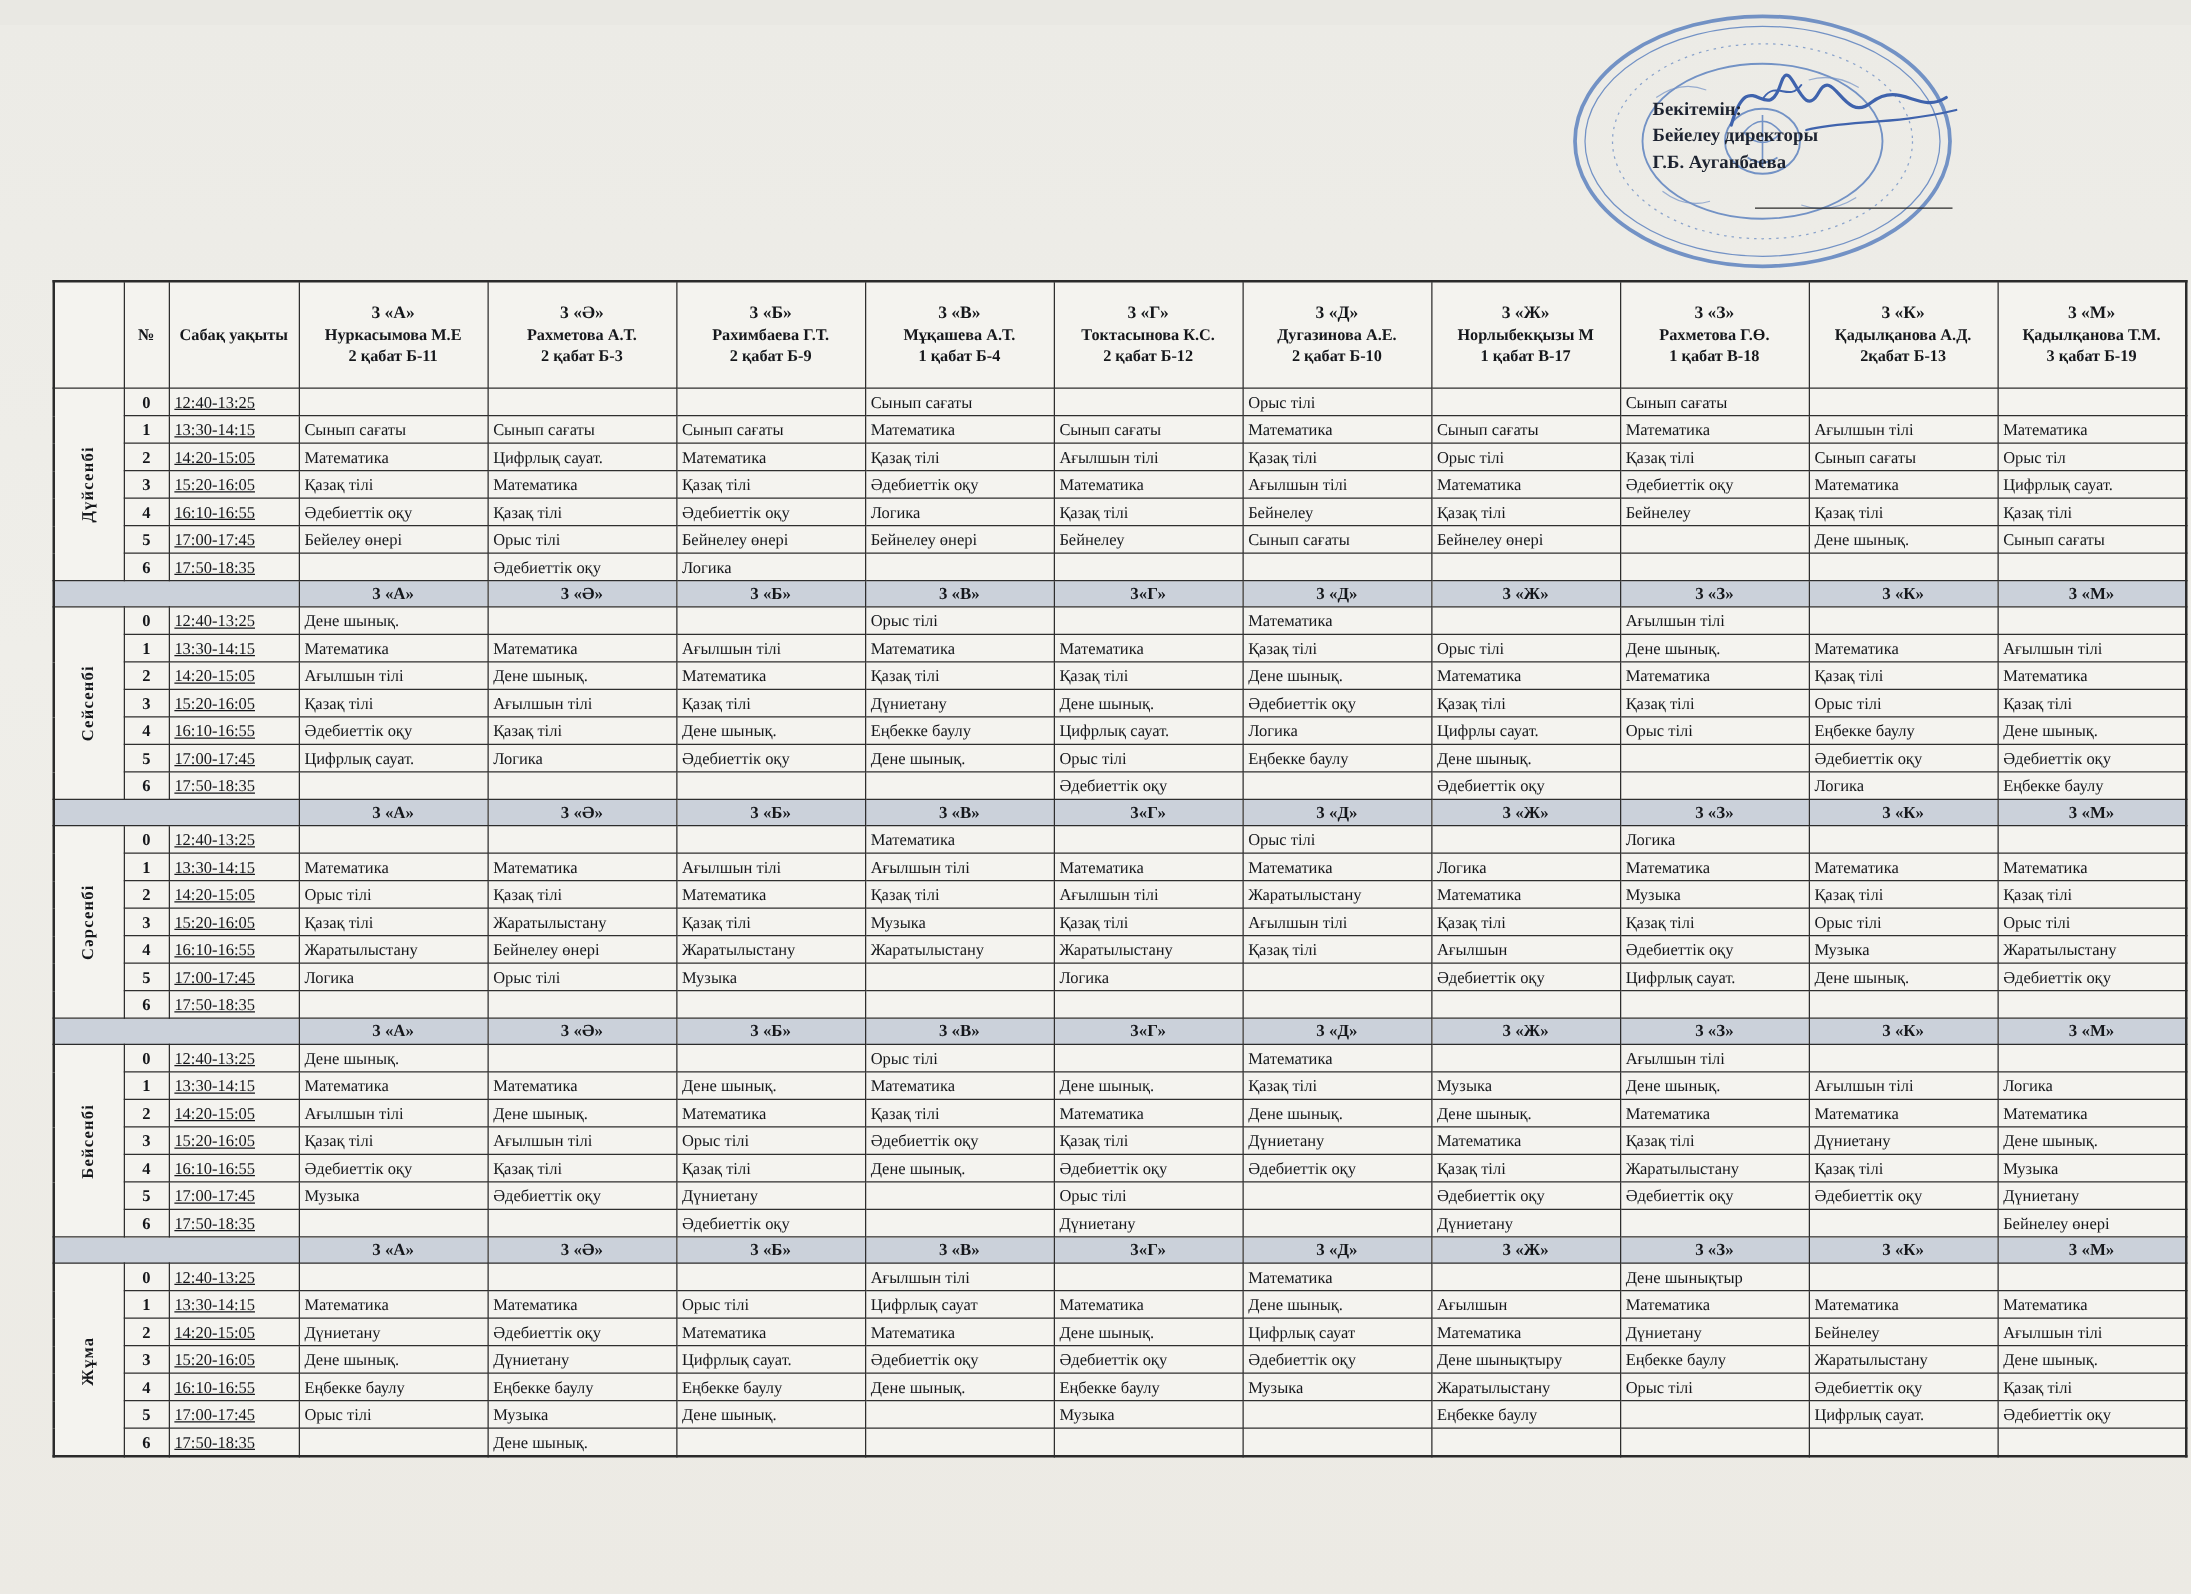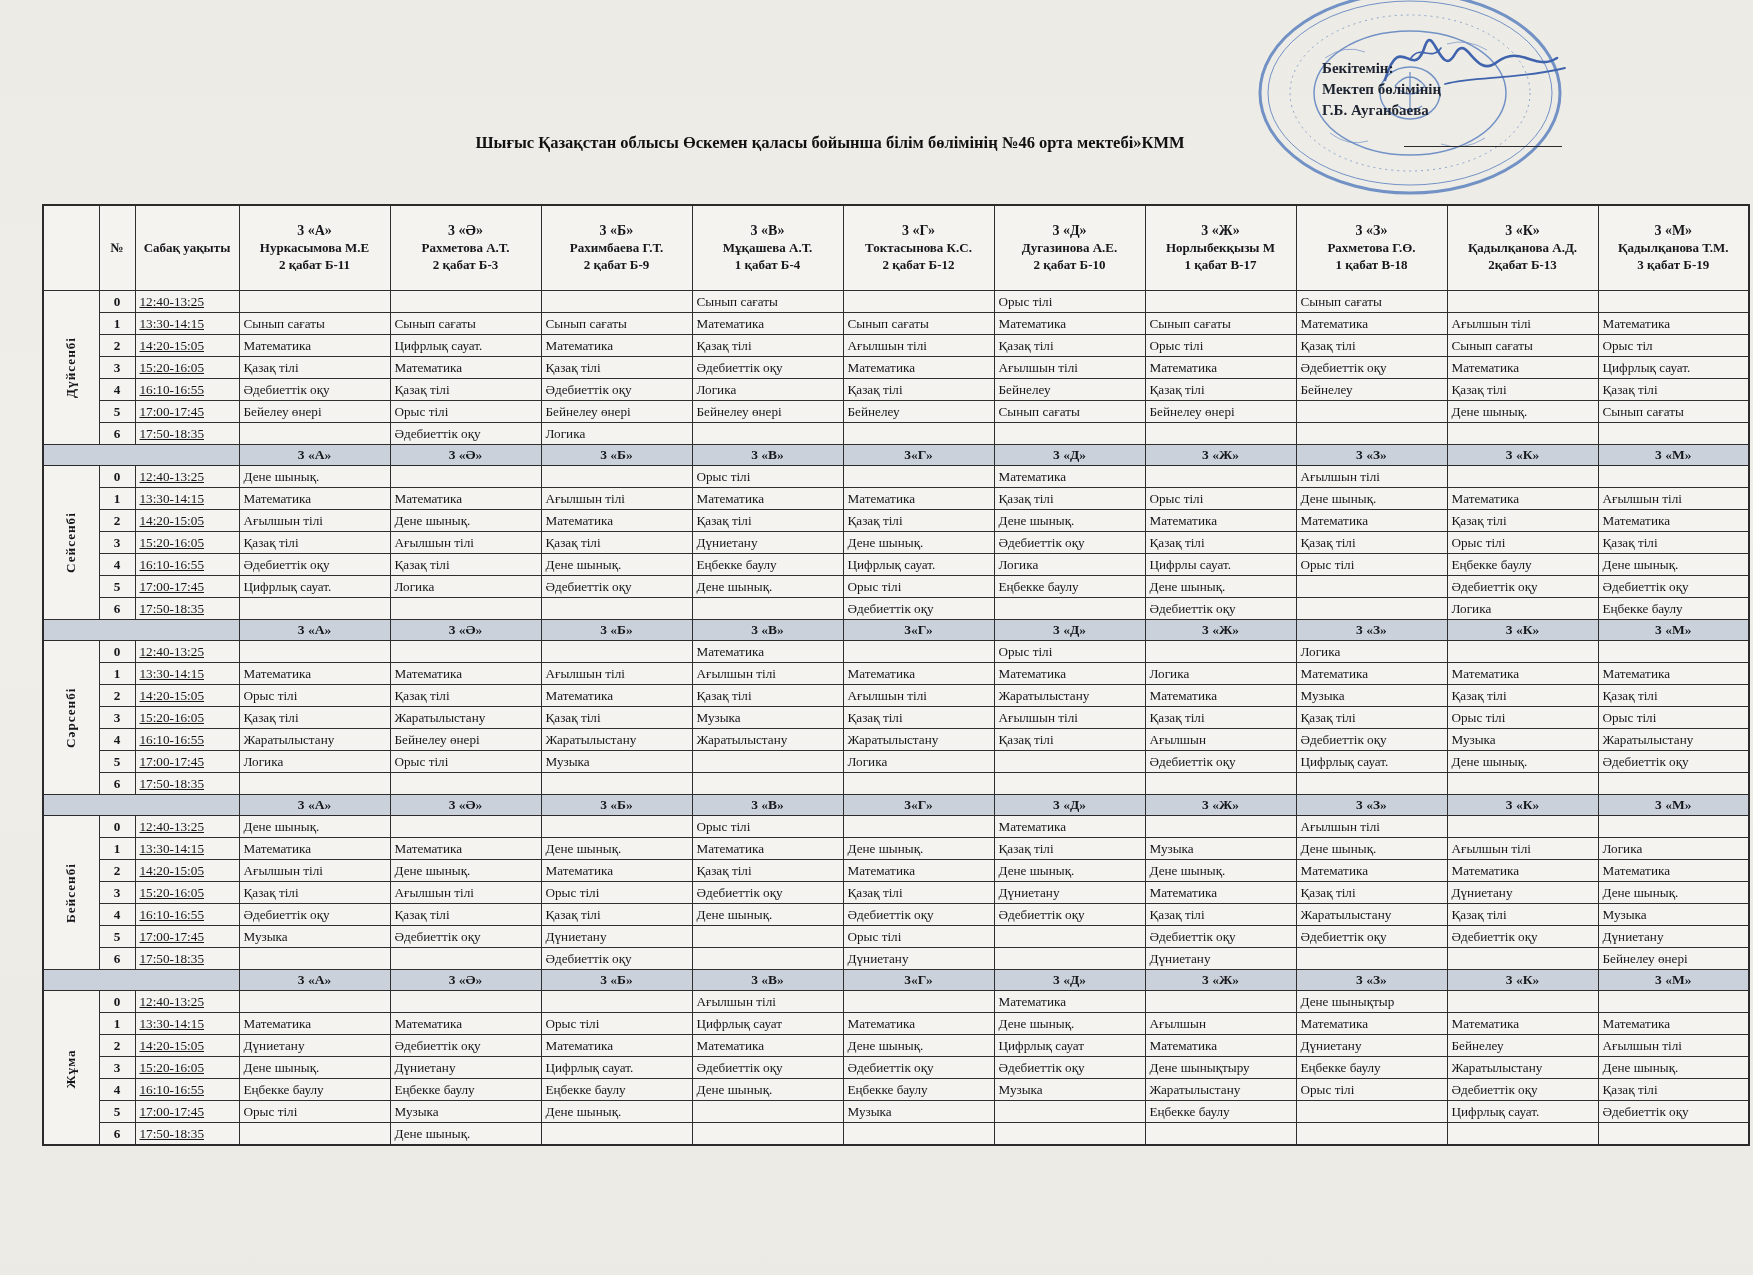--- a/index.html
+++ b/index.html
@@ -6,20 +6,21 @@
   body{
     width:1753px;height:1275px;position:relative;
     background:#e9e8e3;
     font-family:"Liberation Serif","DejaVu Serif",serif;
     color:#15171b;
     overflow:hidden;
   }
   .page{
     position:absolute;inset:0;
     background:linear-gradient(180deg,#ecebe6 0%,#efeee9 40%,#eceae4 100%);
+    margin-top:20px;
   }
   
   .approval{
     position:absolute;left:1322px;top:58px;
     font-weight:bold;font-size:15px;line-height:1.4;color:#1d2330;
     z-index:3;
   }
   .sig-underline{
     position:absolute;left:1404px;top:146px;width:158px;
     border-top:1.6px solid #2a2a2a;z-index:3;
@@ -67,21 +68,21 @@
     border-top:1.5px solid #2b2b2b;border-bottom:1.5px solid #2b2b2b;
   }
 </style>
 </head>
 <body>
 
 <div class="page">
 
   <div class="approval">
     <div>Бекітемін:</div>
-    <div>Мектеп бөлімінің</div>
+    <div>Бейелеу директоры</div>
     <div>Г.Б. Ауганбаева</div>
   </div>
   <div class="sig-underline"></div>
 
   <svg class="stamp-svg" width="340" height="220" viewBox="0 0 340 220">
     <g stroke="#4a74ba" fill="none" opacity="0.75">
       <ellipse cx="175" cy="105" rx="150" ry="100" stroke-width="3"></ellipse>
       <ellipse cx="175" cy="105" rx="142" ry="92" stroke-width="1"></ellipse>
       <ellipse cx="175" cy="105" rx="96" ry="62" stroke-width="1.5"></ellipse>
       <ellipse cx="175" cy="105" rx="120" ry="78" stroke-width="1" stroke-dasharray="2 4" opacity="0.8"></ellipse>
@@ -90,21 +91,20 @@
       <path d="M90,70 q20,-14 40,-6 M250,150 q-22,14 -44,6 M95,145 q18,14 38,8 M252,62 q-20,-12 -40,-6" stroke-width="1" opacity="0.7"></path>
     </g>
     <g stroke="#3f63ad" fill="none" stroke-width="2.6" stroke-linecap="round">
       <path d="M150,92 C165,40 178,96 190,58 C198,34 206,92 220,66 C232,44 240,92 262,74 C286,56 300,84 322,70"></path>
       <path d="M210,96 C240,88 280,92 330,80" stroke-width="1.8"></path>
       <path d="M176,70 C186,56 196,74 206,60" stroke-width="1.6"></path>
     </g>
   </svg>
 
   <div class="title">
-    <div>Шығыс Қазақстан облысы Өскемен қаласы бойынша білім бөлімінің №46 орта мектебі»КММ</div>
   </div>
 
   <table class="tt" id="timetable">
       <colgroup>
         <col class="c-day">
         <col class="c-num">
         <col class="c-time">
         <col class="c-class">
         <col class="c-class">
         <col class="c-class">

